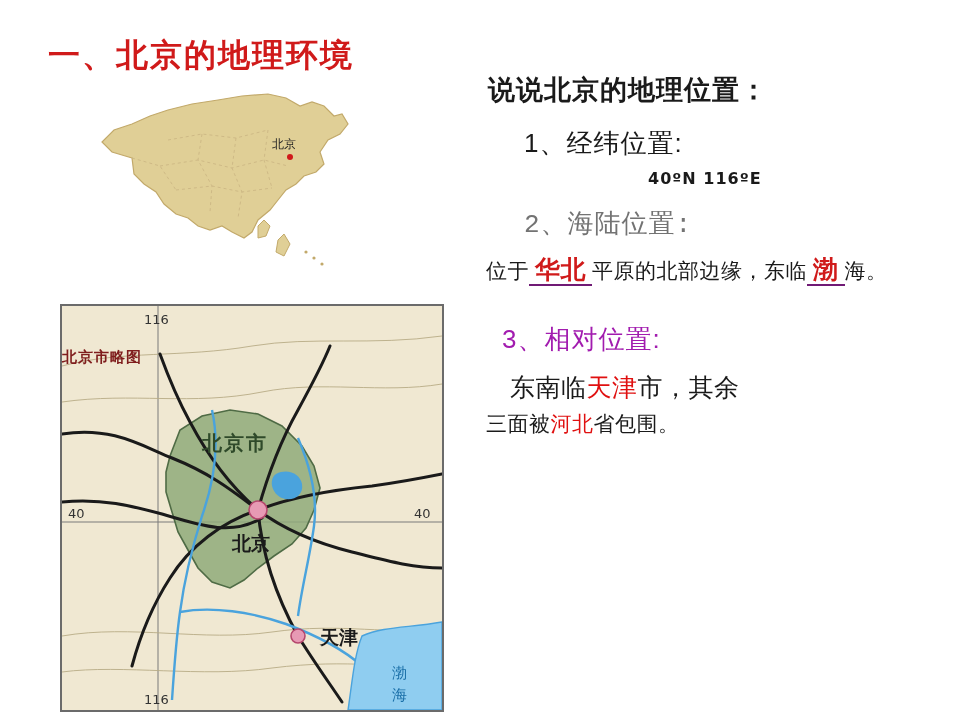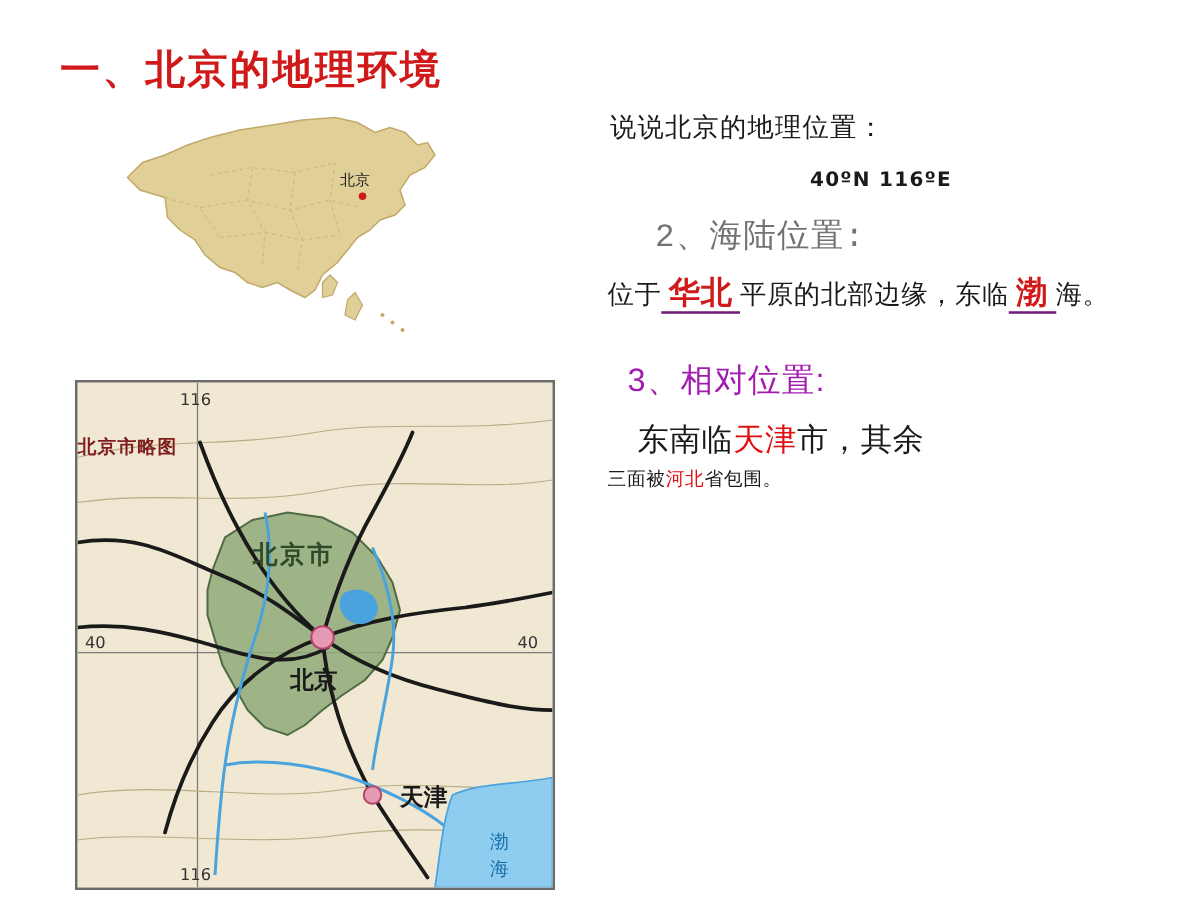--- a/index.html
+++ b/index.html
@@ -84,25 +84,26 @@
   }
 
   
   .right-col {
     position: absolute;
     left: 476px;
     top: 72px;
     width: 470px;
   }
   .q-head {
-    font-size: 21px;
-    color: #1a1a1a;
-    letter-spacing: 1px;
-    margin: 16px 0 18px 12px;
+    font-size: 27px;
+    color: #1a1a1a;
+    letter-spacing: 1px;
+    margin: 0 0 18px 12px;
     white-space: nowrap;
+    font-weight: bold;
   }
   .item1 {
     font-size: 26px;
     color: #1a1a1a;
     margin: 16px 0 0 48px;
     letter-spacing: 1px;
   }
   .coords {
     font-size: 16px;
     font-weight: bold;
@@ -141,21 +142,21 @@
     letter-spacing: 1px;
   }
   .para3 {
     font-size: 25px;
     color: #1a1a1a;
     margin: 10px 0 0 34px;
     line-height: 1.6;
     letter-spacing: 0.5px;
   }
   .para3b {
-    font-size: 15px;
+    font-size: 21px;
     color: #1a1a1a;
     margin: 0 0 0 10px;
     line-height: 1.6;
     letter-spacing: 0.5px;
   }
   .red { color: #e01010; }
 </style>
 </head>
 <body>
 
@@ -238,20 +239,21 @@
       <text x="6" y="212" font-family="DejaVu Sans, sans-serif" font-size="13" fill="#333">40</text>
       <text x="352" y="212" font-family="DejaVu Sans, sans-serif" font-size="13" fill="#333">40</text>
     </svg>
   </div>
   <div class="bj-caption">北京市略图</div>
 
   <div class="right-col">
 
     <div class="q-head">说说北京的地理位置：</div>
 
+    <div class="item1">1、经纬位置:</div>
     <div class="coords">40ºN   116ºE</div>
 
     <div class="item2">2、海陆位置:</div>
 
     <div class="para">
       <span>位于</span><span class="blank-ans">华北</span><span>平原的北部边缘，东临</span><span class="blank-ans">渤</span><span>海。</span>
     </div>
 
     <div class="item3">3、相对位置:</div>
 

